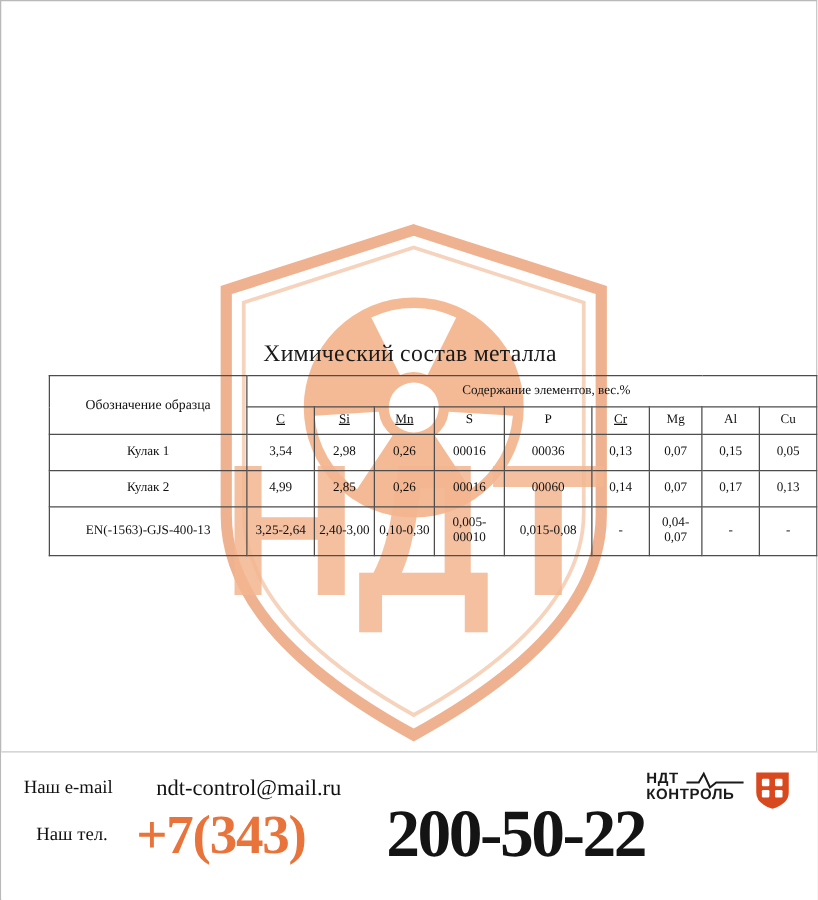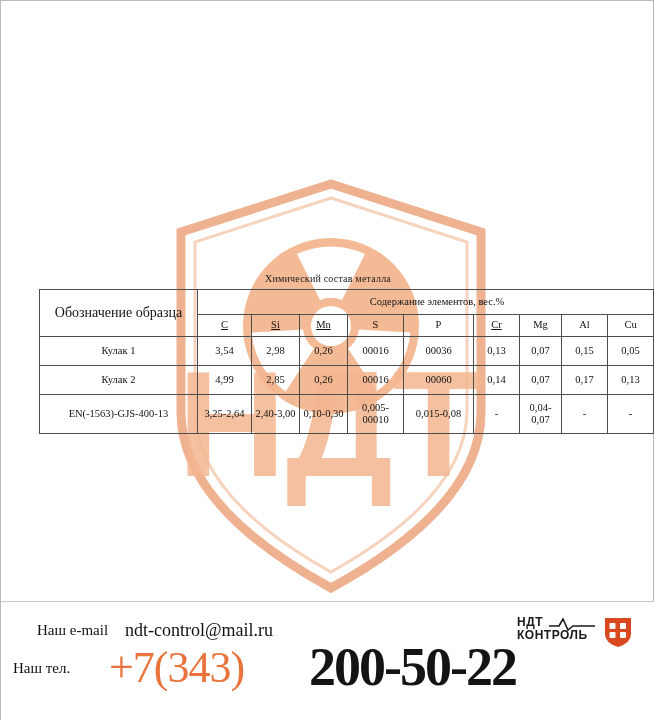--- a/index.html
+++ b/index.html
@@ -37,21 +37,21 @@
 
   
   #table-block {
     position: absolute;
     left: 38px;
     top: 272px;
     width: 578px;
   }
   #table-title {
     text-align: center;
-    font-size: 10px;
+    font-size: 19px;
     font-family: "Liberation Serif", serif;
     color: #1a1a1a;
     margin-bottom: 5px;
     letter-spacing: 0.2px;
   }
   table.comp {
     border-collapse: collapse;
     width: 578px;
     table-layout: fixed;
     background: transparent;
@@ -66,21 +66,21 @@
     padding: 2px 1px;
     font-family: "Liberation Serif", serif;
     background: transparent;
     line-height: 1.15;
   }
   table.comp td.sample-name {
     font-size: 10.5px;
     padding: 3px 4px;
   }
   table.comp th.head-left {
-    font-size: 14px;
+    font-size: 11px;
     text-align: center;
   }
   table.comp th.span-head {
     font-size: 10.5px;
     padding-left: 24px;
   }
   .u { text-decoration: underline; }
   .row-h1 td, .row-h1 th { height: 20px; }
   .row-h2 td, .row-h2 th { height: 17px; }
   .row-data td { height: 22px; }
@@ -91,48 +91,48 @@
     position: absolute;
     left: 0;
     top: 600px;
     width: 654px;
     height: 120px;
     border-top: 1px solid #c9c9c9;
     background: #ffffff;
   }
   #email-label {
     position: absolute;
-    left: 36px;
+    left: 18px;
     top: 20px;
     font-size: 15px;
     font-family: "Liberation Serif", serif;
     color: #111111;
   }
   #email-value {
     position: absolute;
     left: 124px;
     top: 18px;
     font-size: 18px;
     font-family: "Liberation Serif", serif;
     color: #111111;
   }
   #phone-label {
     position: absolute;
-    left: 12px;
+    left: 28px;
     top: 58px;
     font-size: 15px;
     font-family: "Liberation Serif", serif;
     color: #111111;
   }
   #phone-code {
     position: absolute;
     left: 108px;
     top: 40px;
     font-size: 44px;
-    font-weight: normal;
+    font-weight: bold;
     font-family: "Liberation Serif", serif;
     color: #e8743b;
     letter-spacing: -1px;
   }
   #phone-number {
     position: absolute;
     left: 308px;
     top: 34px;
     font-size: 54px;
     font-weight: bold;

